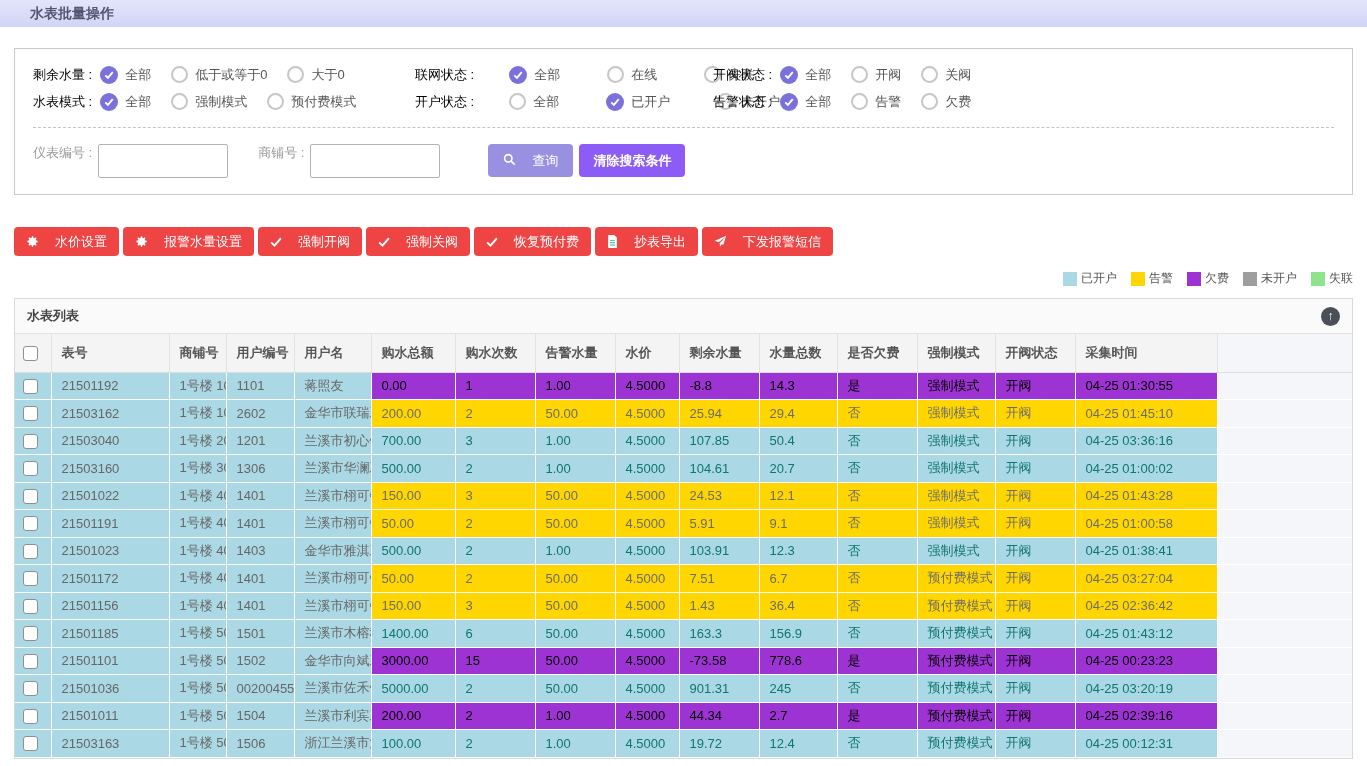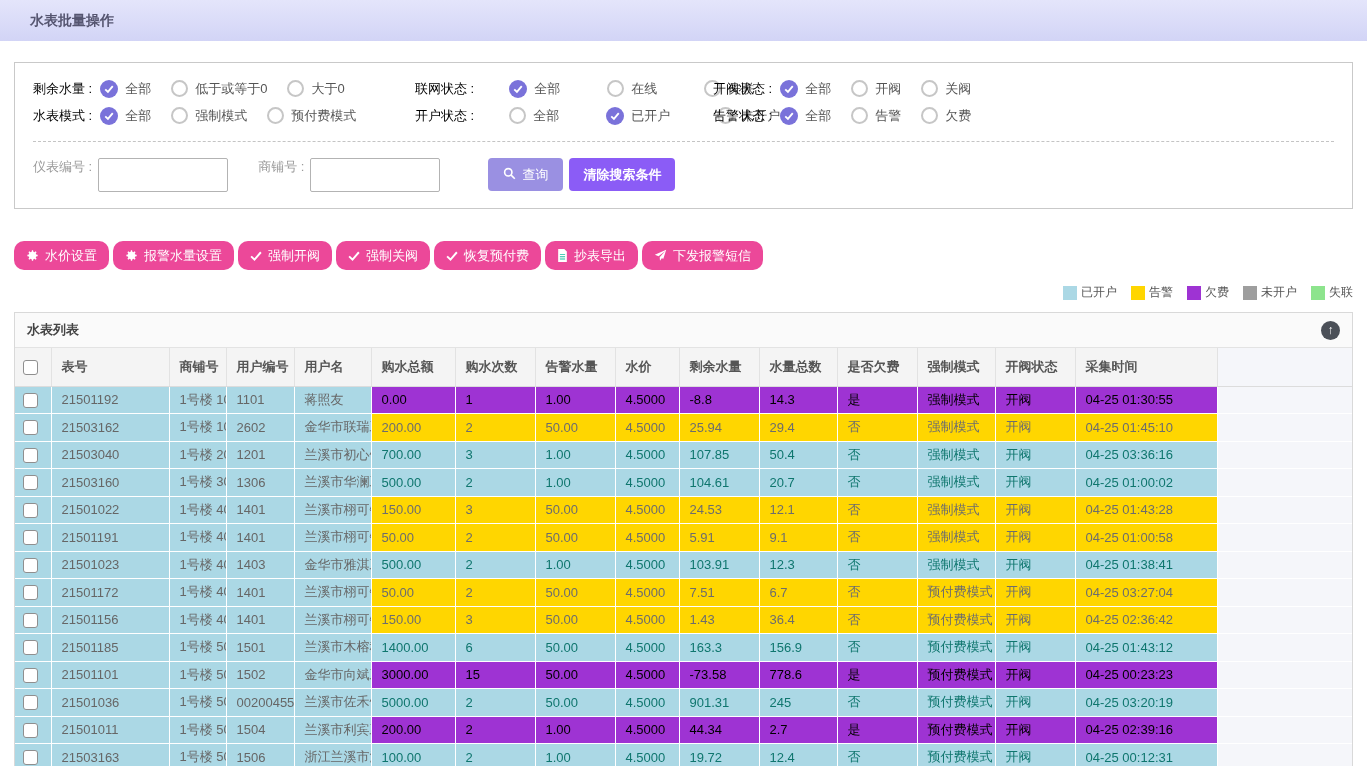--- a/index.html
+++ b/index.html
@@ -1,20 +1,20 @@
 <!DOCTYPE html>
 <html><head>
 <meta charset="utf-8">
 <style>
   * { box-sizing: border-box; margin: 0; padding: 0; }
   html, body { width: 1367px; height: 766px; overflow: hidden; background: #fff;
     font-family: "Liberation Sans", sans-serif; }
 
   
-  .topbar { height: 41px; background: linear-gradient(#e4e5fb, #d2d4f6);
+  .topbar { height: 27px; background: linear-gradient(#e4e5fb, #d2d4f6);
     display: flex; align-items: center; padding-left: 30px; }
   .topbar .title { font-size: 14px; font-weight: bold; color: #555570; }
 
   
   .filter-panel { margin: 21px 14px 0 14px; border: 1px solid #c9c9c9; background: #fff;
     padding: 12px 18px 16px 18px; }
   .filter-row { display: flex; align-items: center; height: 27px; font-size: 13px; }
   .filter-group { display: flex; align-items: center; }
   .filter-group:nth-child(1) { width: 382px; }
   .filter-group:nth-child(2) { width: 298px; gap: 27px; }
@@ -24,30 +24,30 @@
     background: #fff; display: inline-flex; align-items: center; justify-content: center;
     margin-right: 7px; flex: none; }
   .radio-circle.checked { border: none; background: #7a72da; color: #fff; font-size: 11px;
     font-weight: bold; width: 18px; height: 18px; }
   .radio-text { color: #555; white-space: nowrap; }
   .dashed-divider { border-top: 1px dashed #c4c4c4; margin: 12px 0 16px 0; }
   .search-row { display: flex; font-size: 13px; }
   .search-row .lbl { color: #9a9a9a; margin-right: 6px; white-space: nowrap; }
   .search-row input { width: 130px; height: 34px; border: 1px solid #b3b3b3; border-radius: 2px;
     margin-right: 30px; padding: 0 8px; font-size: 13px; color: #333; outline: none; }
-  .btn { display: inline-flex; align-items: center; justify-content: center; gap: 6px;
+  .btn { display: inline-flex; align-items: center; justify-content: center; gap: 16px;
     border: none; border-radius: 4px; color: #fff; font-size: 13px; cursor: pointer;
     font-family: "Liberation Sans", sans-serif; }
   .btn-query { background: #9a90e2; height: 33px; padding: 0 15px; margin-left: 18px; }
   .btn-clear { background: #8b5cf6; height: 33px; padding: 0 14px; margin-left: 6px; font-weight: bold; }
 
   
   .toolbar { margin: 32px 14px 0 14px; display: flex; }
-  .toolbar .btn { background: #ec4899; height: 29px; padding: 0 12px; margin-right: 4px;
-    border-radius: 10px; }
+  .toolbar .btn { background: #ef4444; height: 29px; padding: 0 12px; margin-right: 4px;
+    border-radius: 4px; }
   .toolbar .btn .ico { display: inline-flex; }
 
   
   .legend { margin: 14px 14px 0 14px; display: flex; justify-content: flex-end;
     align-items: center; font-size: 12px; color: #555; }
   .legend-item { display: inline-flex; align-items: center; margin-left: 14px; }
   .legend-swatch { width: 14px; height: 14px; display: inline-block; margin-right: 4px; }
 
   
   .table-panel { margin: 11px 14px 0 14px; border: 1px solid #d9d9d9; background: #fff; }

